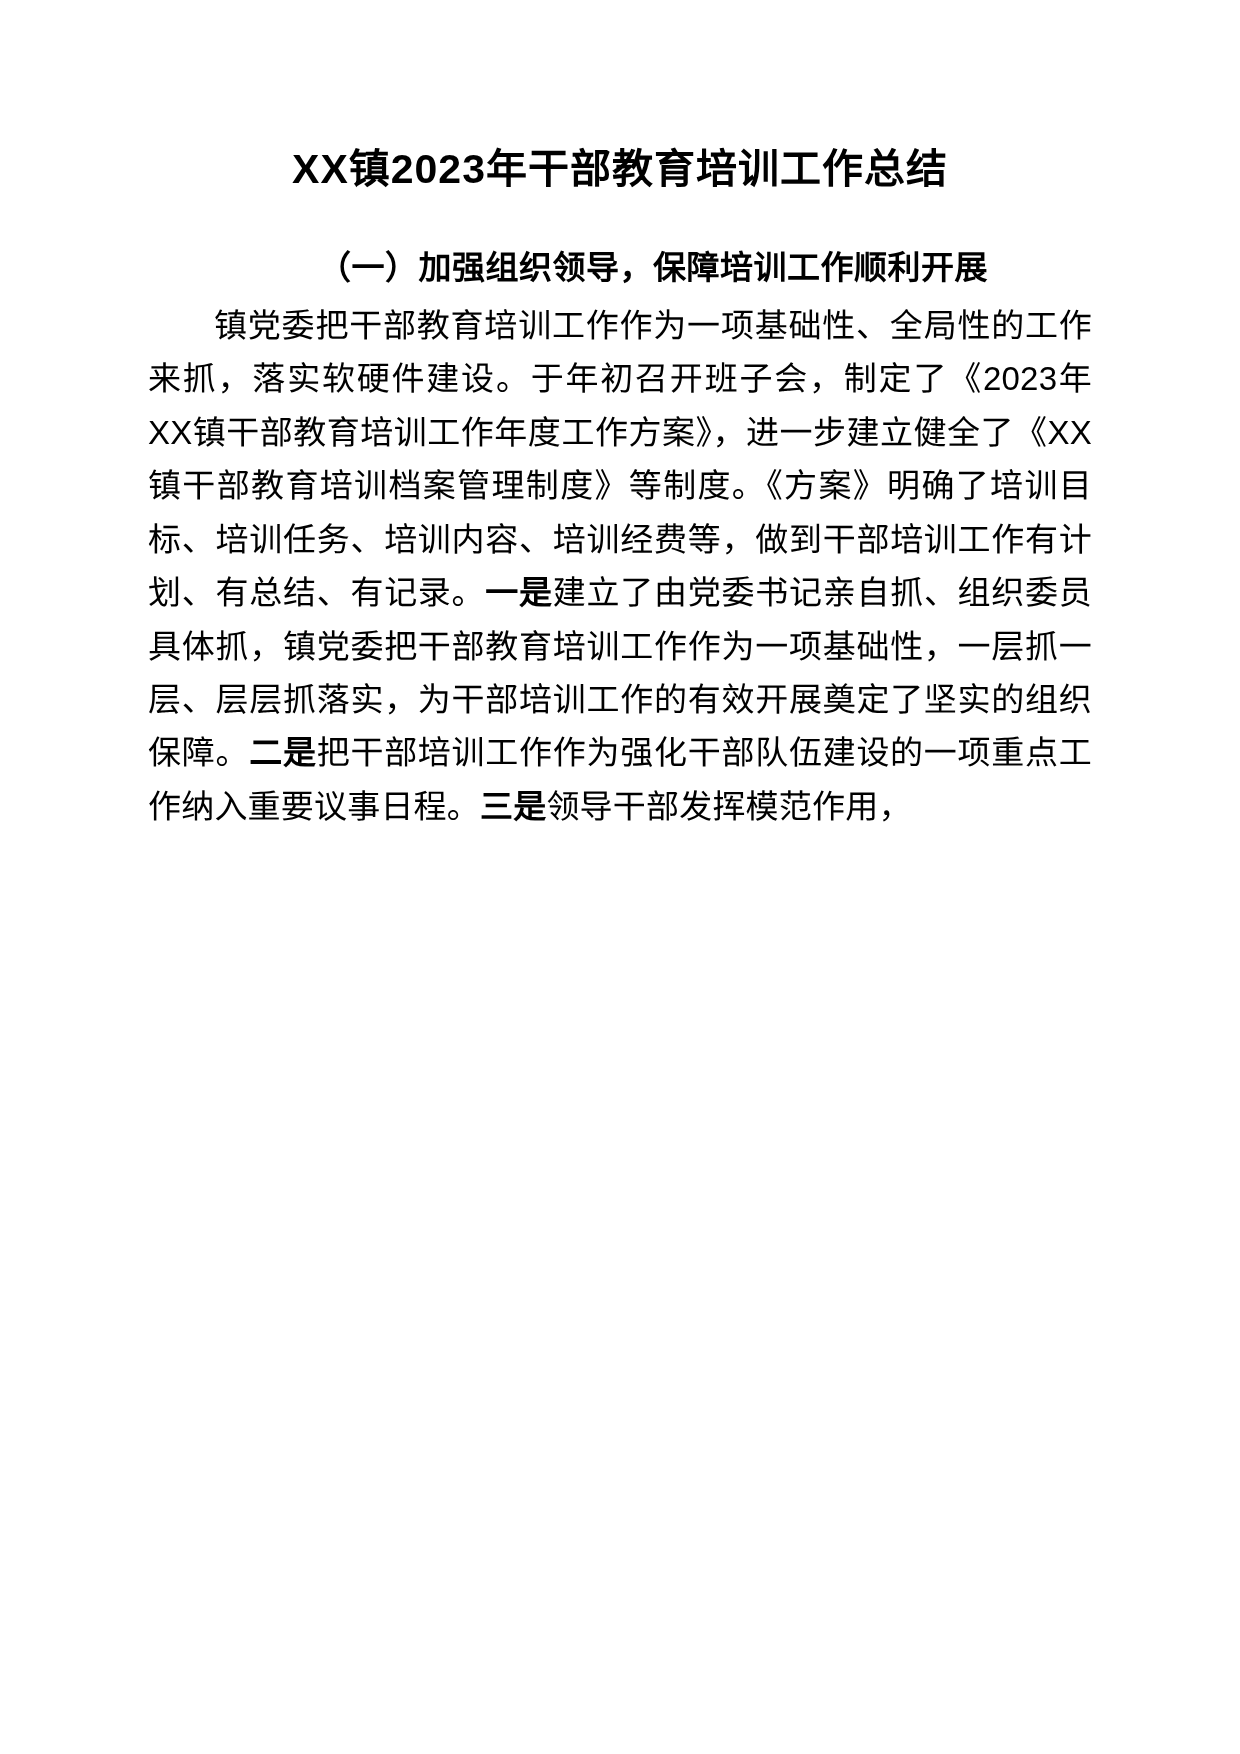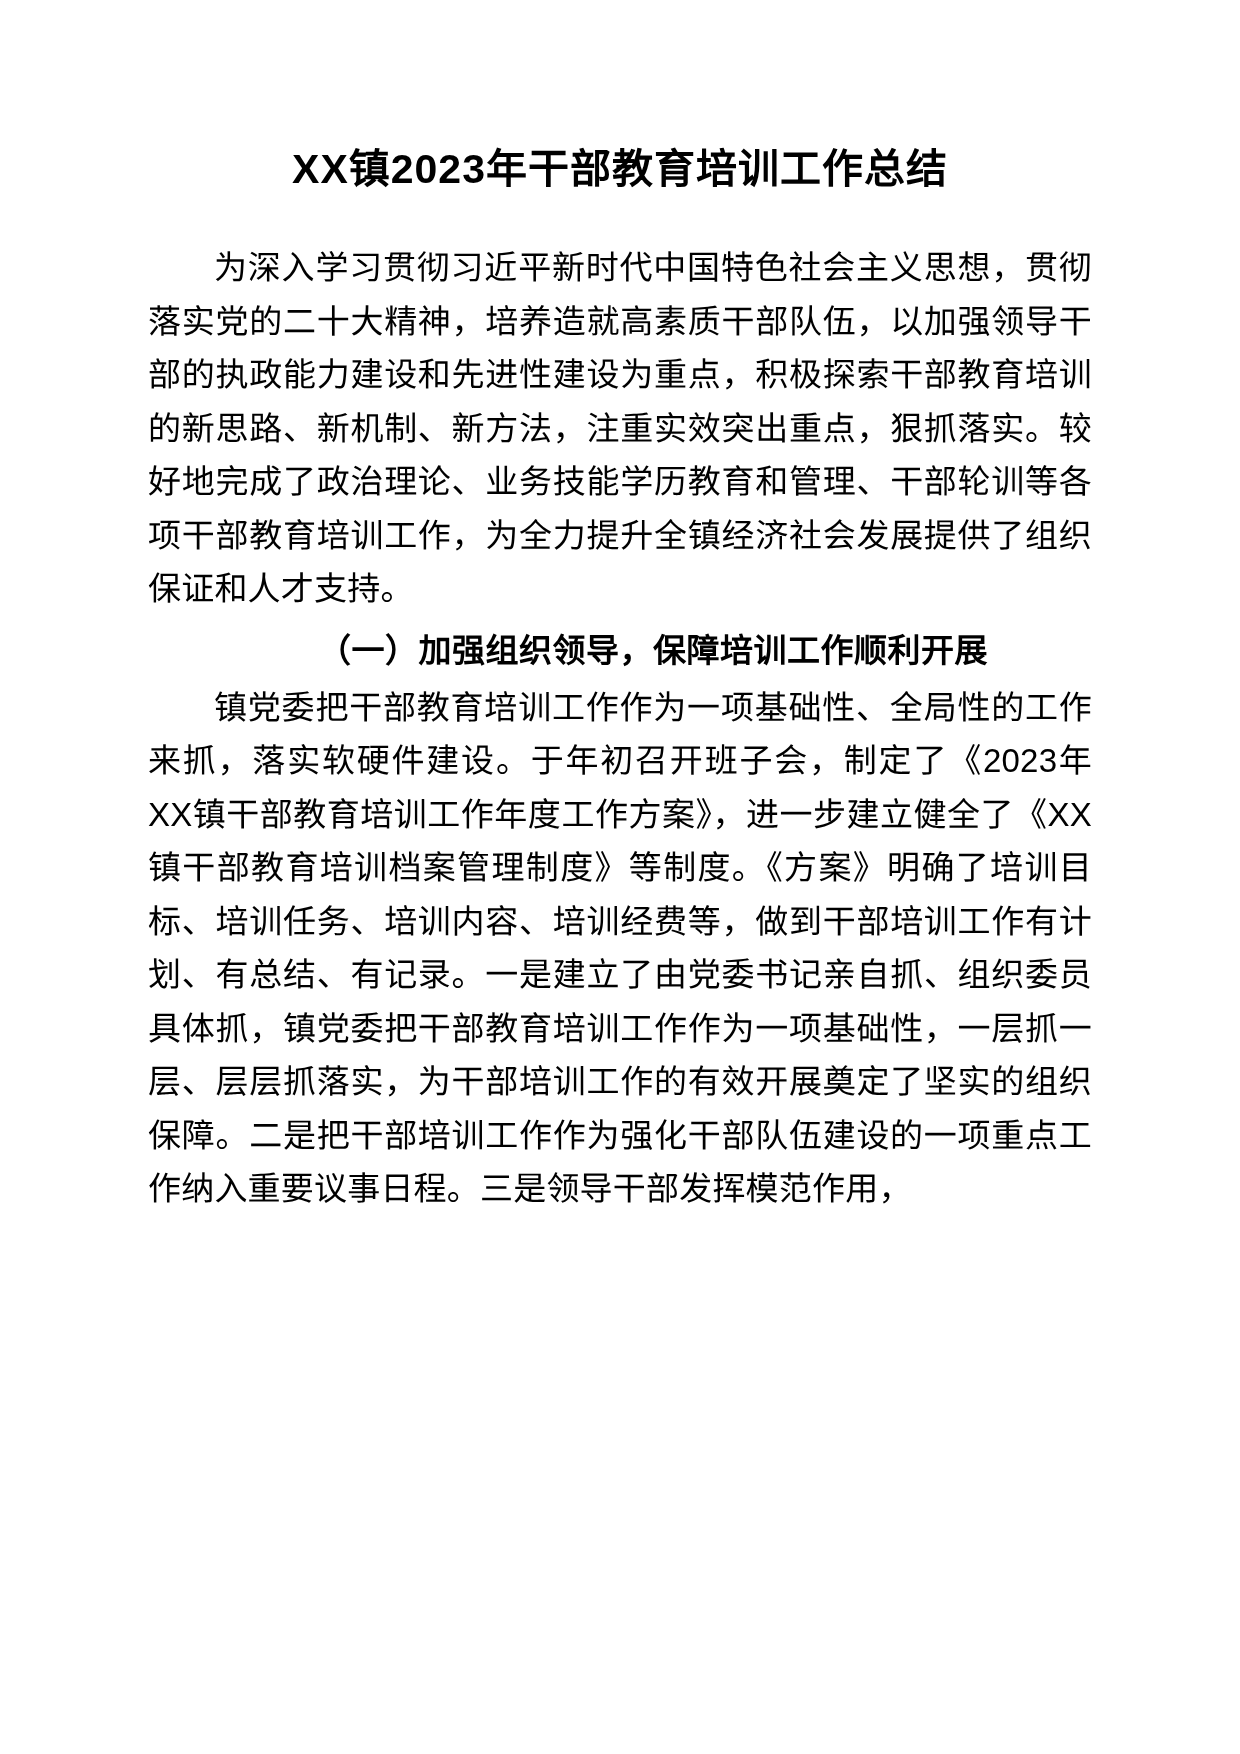--- a/index.html
+++ b/index.html
@@ -51,30 +51,29 @@
   .heading-sub {
     font-size: 33px;
     font-weight: 700;
     line-height: 1.62;
     margin: 8px 0 4px 0;
     text-indent: 66px;
     letter-spacing: 0.5px;
     text-align: center;
   }
   b, .b {
-    font-weight: 400;
+    font-weight: 700;
   }
 </style>
 </head>
 <body>
 
 <div class="page">
 
   <h1 class="doc-title">XX镇2023年干部教育培训工作总结</h1>
 
-  <p class="para indent2">为深入学习贯彻习近平新时代中国特色社会主义思想，贯彻落实党的二十大精神，培养造就高素质干部队伍，以加强领导干部的执政能力建设和先进性建设为重点，积极探索干部教育培训的新思路、新机制、新方法，注重实效突出重点，狠抓落实。较好地完成了政治理论、业务技能学历教育和管理、干部轮训等各项干部教育培训工作，为全力提升全镇经济社会发展提供了组织保证和人才支持。</p>
 
 
   <p class="heading-sub">（一）加强组织领导，保障培训工作顺利开展</p>
 
   <p class="para indent2"><span>镇党委把干部教育培训工作作为一项基础性、全局性的工作来抓，落实软硬件建设。于年初召开班子会，制定了《2023年XX镇干部教育培训工作年度工作方案》，进一步建立健全了《XX镇干部教育培训档案管理制度》等制度。《方案》明确了培训目标、培训任务、培训内容、培训经费等，做到干部培训工作有计划、有总结、有记录。</span><b>一是</b><span>建立了由党委书记亲自抓、组织委员具体抓，镇党委把干部教育培训工作作为一项基础性，一层抓一层、层层抓落实，为干部培训工作的有效开展奠定了坚实的组织保障。</span><b>二是</b><span>把干部培训工作作为强化干部队伍建设的一项重点工作纳入重要议事日程。</span><b>三是</b><span>领导干部发挥模范作用，</span></p>
 
 </div>
 
 </body></html>

